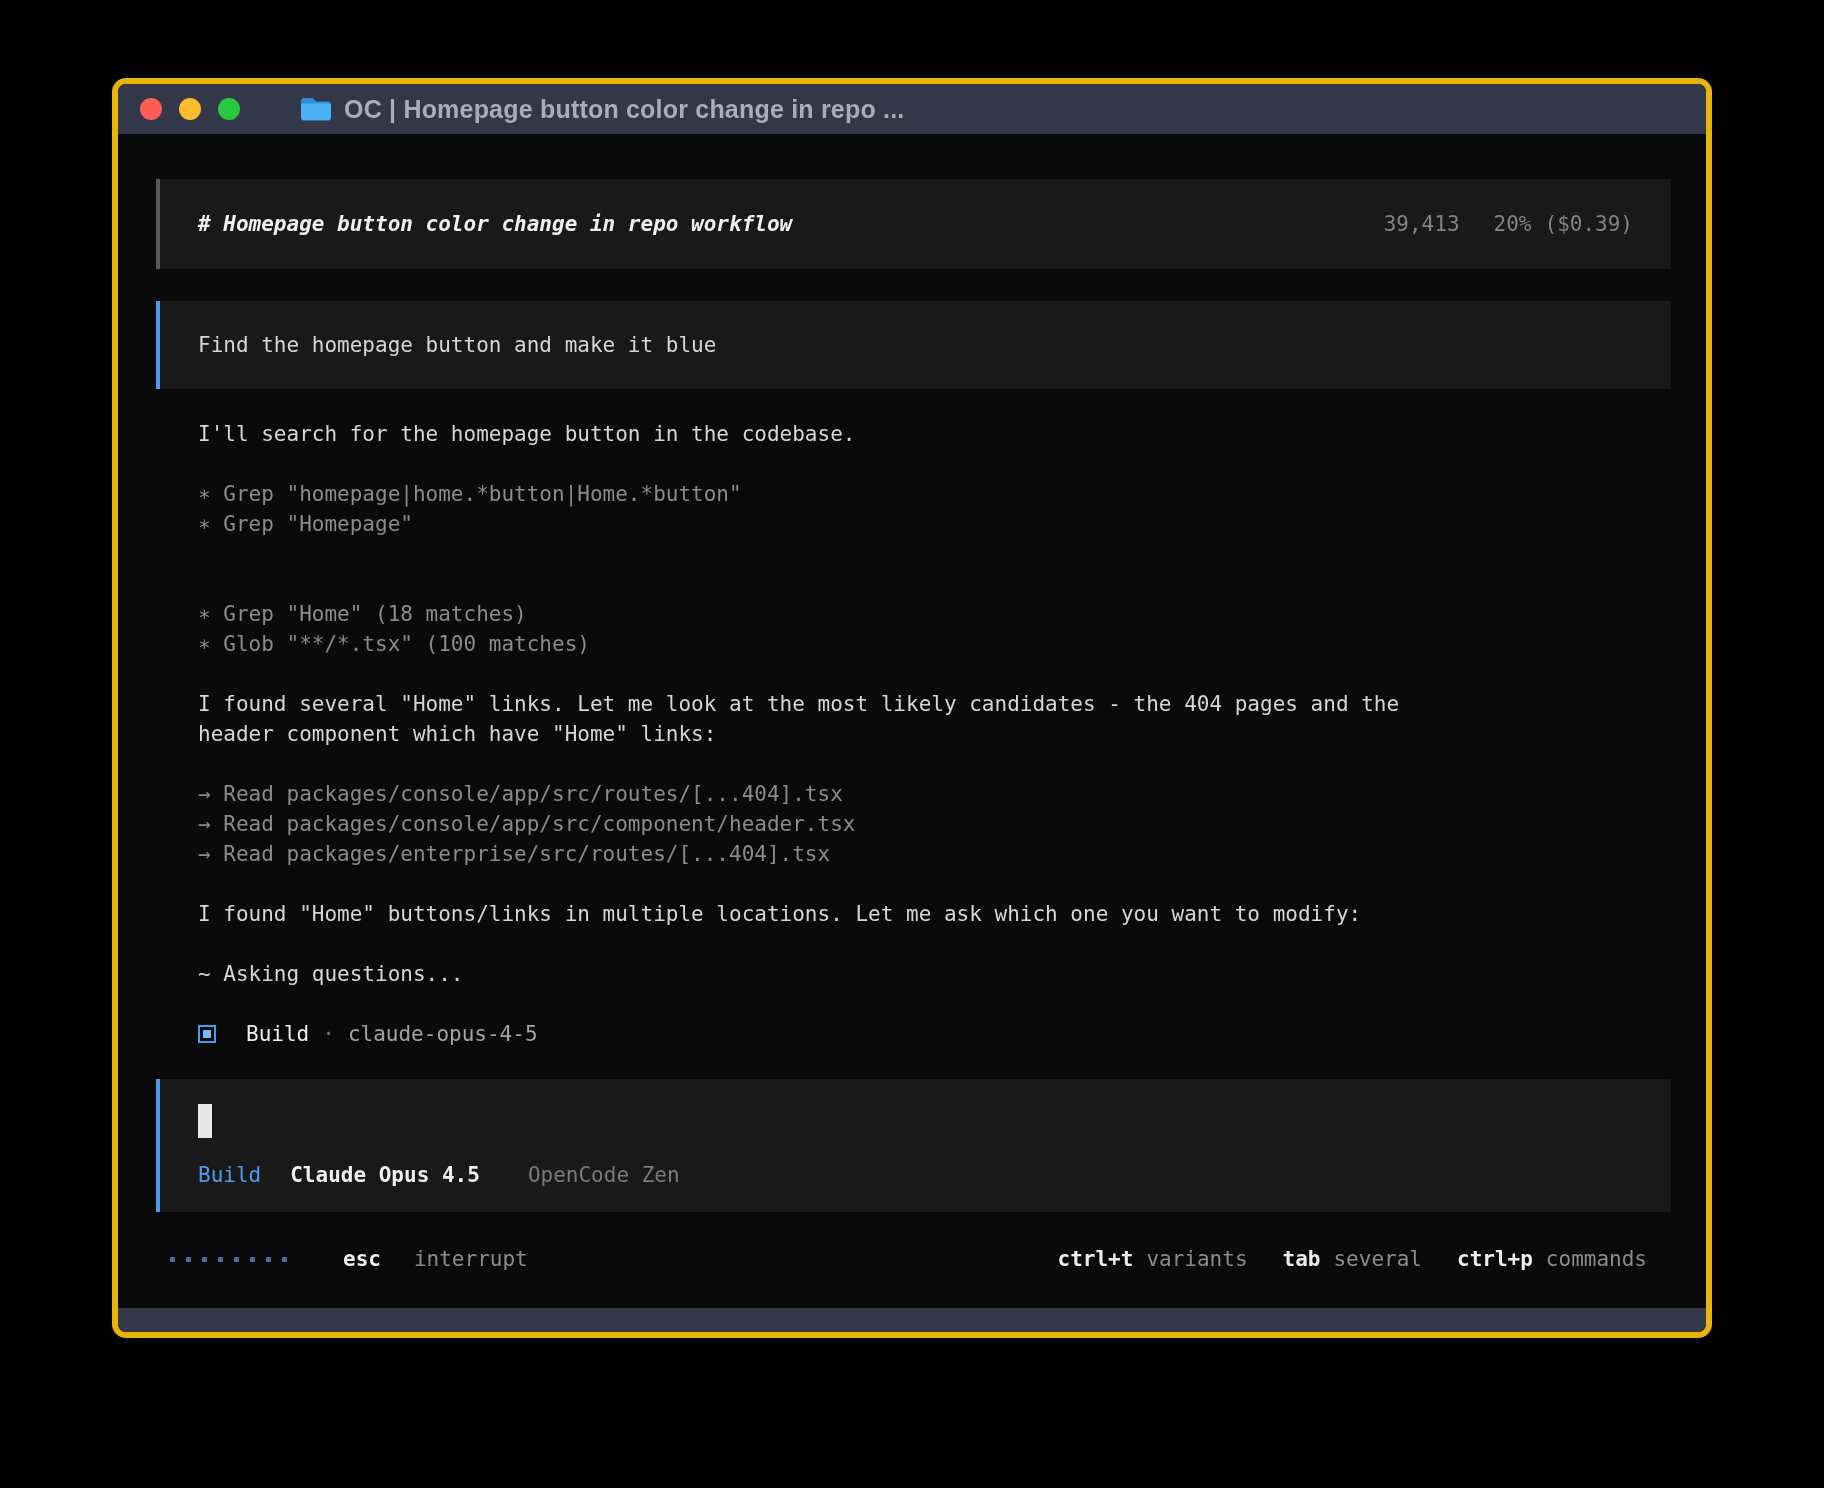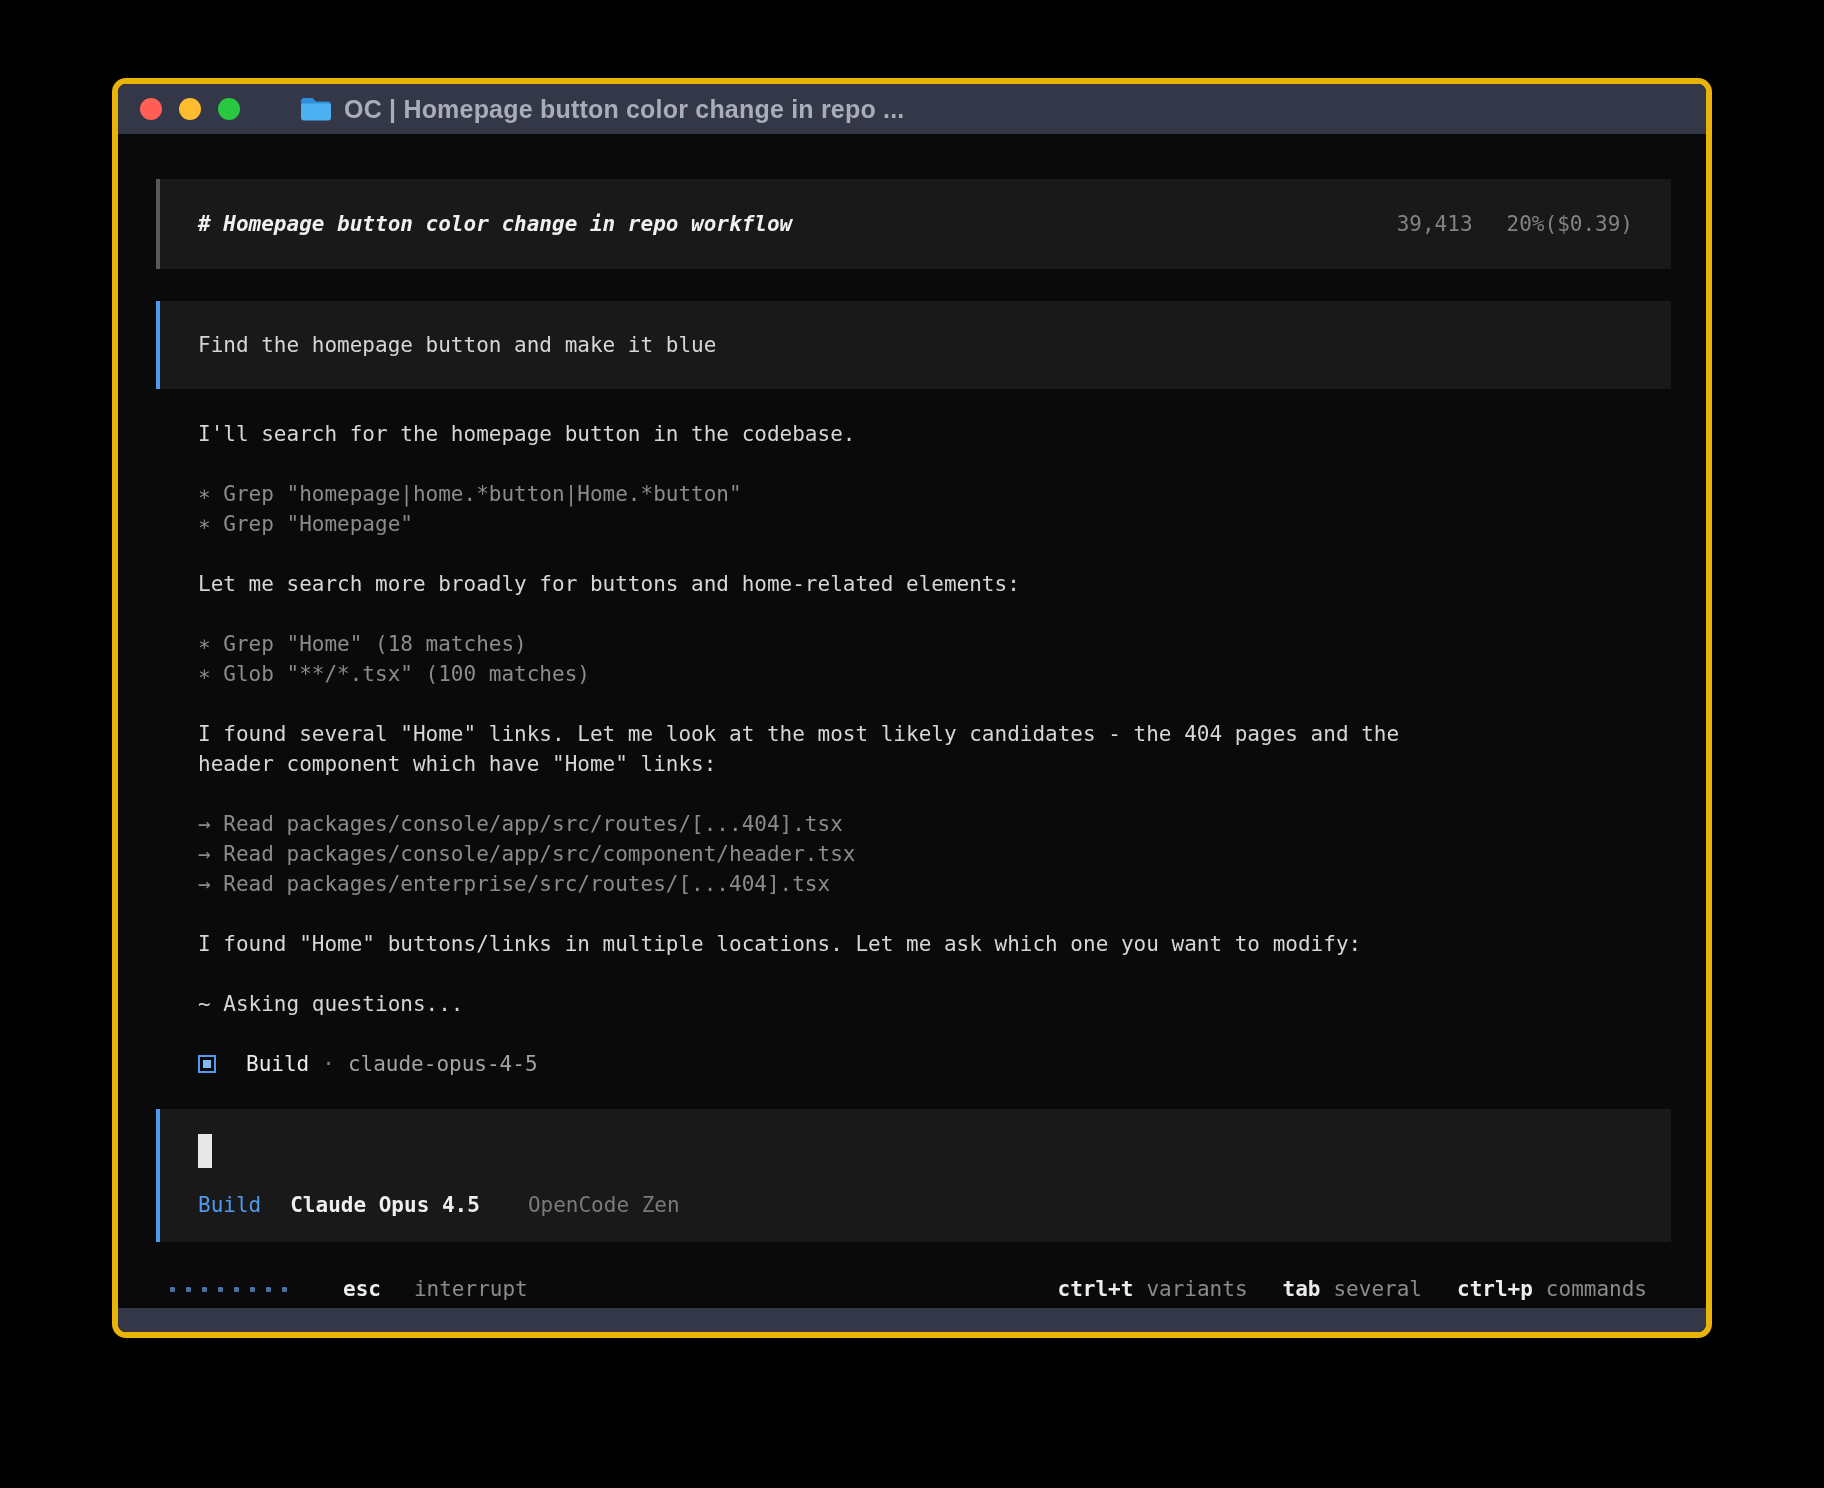--- a/index.html
+++ b/index.html
@@ -30,21 +30,21 @@
     flex:1; padding:45px 35px 0 38px;
     font-size:21px; line-height:30px; color:#d6d6d6;
   }
   .block { border-left:4px solid #5a5a5a; background:#191919; padding:0 38px; }
   .header-block {
     height:90px; display:flex; align-items:center; justify-content:space-between;
   }
   .session-heading { font-weight:bold; color:#f0f0f0; white-space:pre;font-style:italic; }
   .session-stats { color:#838383; white-space:pre; display:flex; }
   .session-stats .tokens { margin-right:34px; }
-  .session-stats .context { margin-right:0; }
+  .session-stats .context { margin-right:13px; }
 
   .user-block {
     margin-top:32px; height:88px; display:flex; align-items:center;
     border-left-color:#4e9af1; color:#d6d6d6; white-space:pre;
   }
 
   .messages { margin:30px 0 0 42px; }
   .msg-row { white-space:pre; min-height:30px; }
   .msg-text { color:#d6d6d6; }
   .msg-tool { color:#8b8b8b; }
@@ -119,21 +119,20 @@
     <div class="block user-block">
       <span>Find the homepage button and make it blue</span>
     </div>
 
     <div class="messages" id="messages">
         <div class="msg-row msg-text">I'll search for the homepage button in the codebase.</div>
         <div class="msg-row msg-text">&nbsp;</div>
         <div class="msg-row msg-tool">∗ Grep "homepage|home.*button|Home.*button"</div>
         <div class="msg-row msg-tool">∗ Grep "Homepage"</div>
         <div class="msg-row msg-text">&nbsp;</div>
-        <div class="msg-row msg-text">Let me search more broadly for buttons and home-related elements:</div>
         <div class="msg-row msg-text">&nbsp;</div>
         <div class="msg-row msg-tool">∗ Grep "Home" (18 matches)</div>
         <div class="msg-row msg-tool">∗ Glob "**/*.tsx" (100 matches)</div>
         <div class="msg-row msg-text">&nbsp;</div>
         <div class="msg-row msg-text">I found several "Home" links. Let me look at the most likely candidates - the 404 pages and the</div>
         <div class="msg-row msg-text">header component which have "Home" links:</div>
         <div class="msg-row msg-text">&nbsp;</div>
         <div class="msg-row msg-tool">→ Read packages/console/app/src/routes/[...404].tsx</div>
         <div class="msg-row msg-tool">→ Read packages/console/app/src/component/header.tsx</div>
         <div class="msg-row msg-tool">→ Read packages/enterprise/src/routes/[...404].tsx</div>

